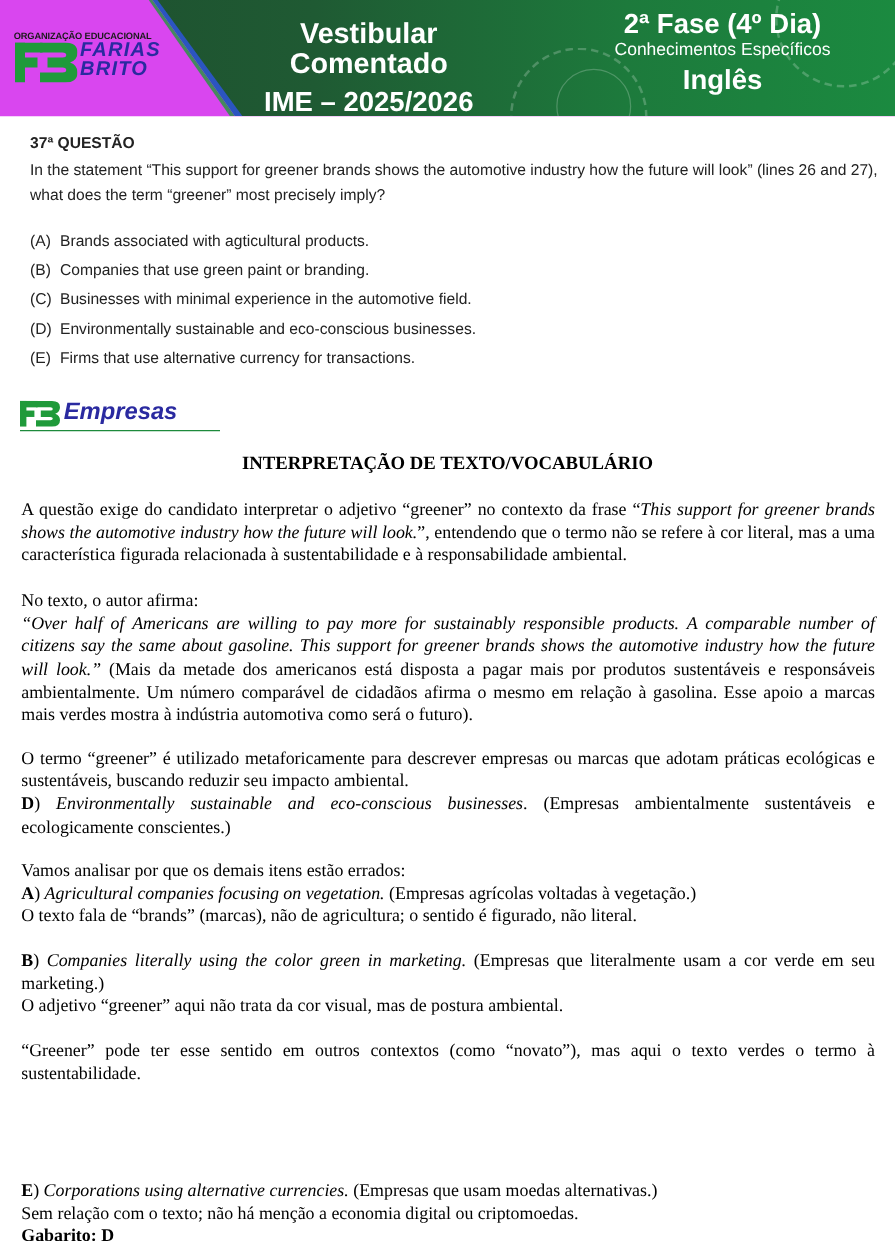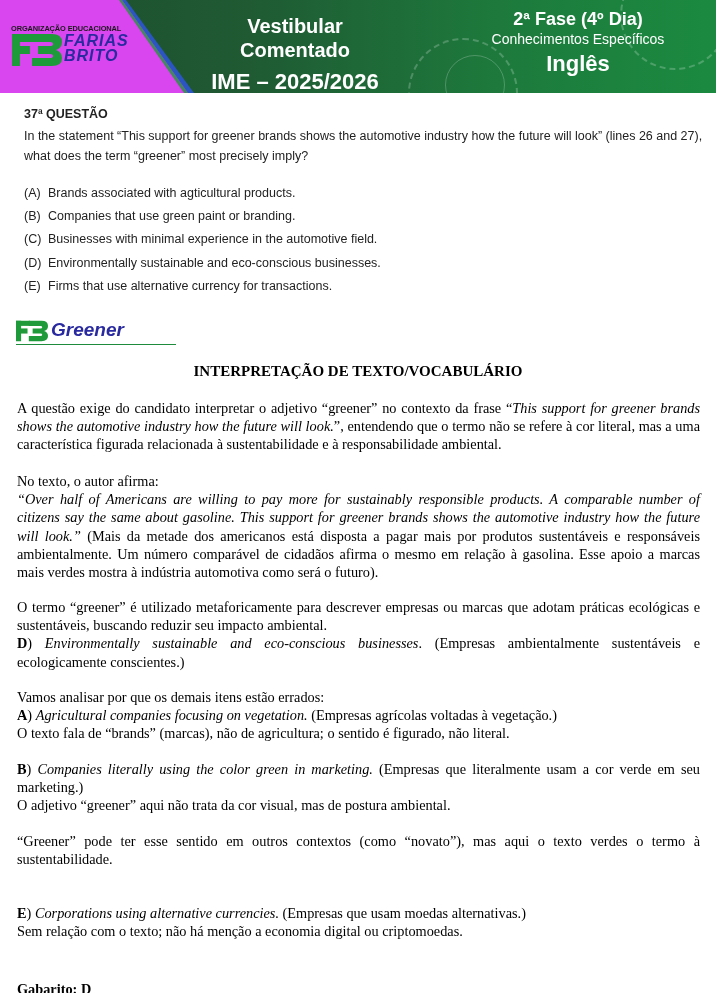--- a/index.html
+++ b/index.html
@@ -28,25 +28,25 @@
   .gear.g1 { left: 408px; top: 38px; width: 110px; height: 110px; }
   .gear.g2 { left: 620px; top: -40px; width: 110px; height: 110px; }
   .gear.g3 { left: 445px; top: 55px; width: 60px; height: 60px; border-style: solid; border-width: 1px; }
 
   .logo { position: absolute; left: 11px; top: 24px; width: 120px; height: 44px; }
   .logo-org { position: absolute; left: 0; top: 0; font-family: "Liberation Sans", sans-serif; font-weight: bold; font-size: 7.4px; color: #1a1a1a; letter-spacing: -0.1px; white-space: nowrap; }
   .logo-mark { position: absolute; left: 1px; top: 10px; width: 50px; height: 32px; }
   .logo-word { position: absolute; left: 53px; top: 9px; font-family: "Liberation Sans", sans-serif; font-weight: 900; color: #2a2aa0; font-size: 16px; line-height: 15px; letter-spacing: 1px; font-style: italic; }
 
   .hdr-center { position: absolute; left: 200px; top: 14px; width: 190px; color: #fff; font-family: "Liberation Sans", sans-serif; text-align: center; }
-  .hdr-title { font-size: 20px; font-weight: bold; line-height: 24px; }
+  .hdr-title { font-size: 23px; font-weight: bold; line-height: 24px; }
   .hdr-sub { font-size: 22px; font-weight: bold; line-height: 28px; margin-top: 6px; }
 
   .hdr-right { position: absolute; left: 478px; top: 8px; width: 200px; color: #fff; font-family: "Liberation Sans", sans-serif; text-align: center; }
-  .hdr-fase { font-size: 18px; font-weight: bold; line-height: 22px; }
+  .hdr-fase { font-size: 22px; font-weight: bold; line-height: 22px; }
   .hdr-conh { font-size: 14px; line-height: 18px; }
   .hdr-subject { font-size: 22px; font-weight: bold; line-height: 28px; margin-top: 2px; }
 
   
   .q-block { position: absolute; left: 24px; top: 106px; width: 680px; font-family: "Liberation Sans", sans-serif; color: #222; }
   .q-number { font-size: 12.5px; font-weight: bold; line-height: 16px; }
   .q-stem { font-size: 12.5px; line-height: 20px; margin-top: 4px; width: 680px; }
   .q-options { margin-top: 16px; }
   .q-option { font-size: 12.5px; line-height: 23.2px; display: flex; }
   .q-letter { width: 24px; flex: none; }
@@ -61,21 +61,21 @@
   .section-title { position: absolute; left: 0; top: 362px; width: 716px; text-align: center; font-weight: bold; font-size: 15px; line-height: 18px; }
   .body-text { position: absolute; left: 17px; width: 683px; font-size: 14.3px; line-height: 18.2px; text-align: justify; }
   .body-text i { font-style: italic; }
   .body-text b { font-weight: bold; }
   .p1 { top: 399px; }
   .p2 { top: 472px; }
   .p3 { top: 598px; }
   .p4 { top: 688px; }
   .p5 { top: 760px; }
   .p6 { top: 832px; }
-  .p7 { top: 904px; }
+  .p7 { top: 944px; }
   .gabarito { position: absolute; left: 17px; top: 955px; font-weight: bold; font-size: 14.3px; line-height: 18px; margin-top: 25px; }
 </style>
 </head>
 <body>
 
 <div class="header">
   <div class="banner">
     <div class="gear g1"></div>
     <div class="gear g2"></div>
     <div class="gear g3"></div>
@@ -136,21 +136,21 @@
   </div>
 </div>
 
 <div class="comenta">
   <svg class="comenta-mark" viewBox="0 0 50 32">
     <rect x="0" y="0" width="22" height="8" fill="#1f9a3a"></rect>
     <rect x="0" y="12" width="18" height="8" fill="#1f9a3a"></rect>
     <rect x="0" y="0" width="8" height="32" fill="#1f9a3a"></rect>
     <path d="M20 0 H40 Q50 0 50 8 Q50 14 44 16 Q50 18 50 24 Q50 32 40 32 H20 V24 H38 Q41 24 41 22 Q41 20 38 20 H26 V12 H38 Q41 12 41 10 Q41 8 38 8 H20 Z" fill="#1f9a3a"></path>
   </svg>
-  <div class="comenta-word">Greener</div>
+  <div class="comenta-word">Empresas</div>
   <div class="comenta-line"></div>
 </div>
 
 <div class="section-title">INTERPRETAÇÃO DE TEXTO/VOCABULÁRIO</div>
 
 <div class="body-text p1"><span>A questão exige do candidato interpretar o adjetivo “greener” no contexto da frase “</span><i>This support for greener brands shows the automotive industry how the future will look.</i><span>”, entendendo que o termo não se refere à cor literal, mas a uma característica figurada relacionada à sustentabilidade e à responsabilidade ambiental.</span></div>
 
 <div class="body-text p2">
   <div>No texto, o autor afirma:</div>
   <div><i>“Over half of Americans are willing to pay more for sustainably responsible products. A comparable number of citizens say the same about gasoline. This support for greener brands shows the automotive industry how the future will look.”</i><span> (Mais da metade dos americanos está disposta a pagar mais por produtos sustentáveis e responsáveis ambientalmente. Um número comparável de cidadãos afirma o mesmo em relação à gasolina. Esse apoio a marcas mais verdes mostra à indústria automotiva como será o futuro).</span></div>

